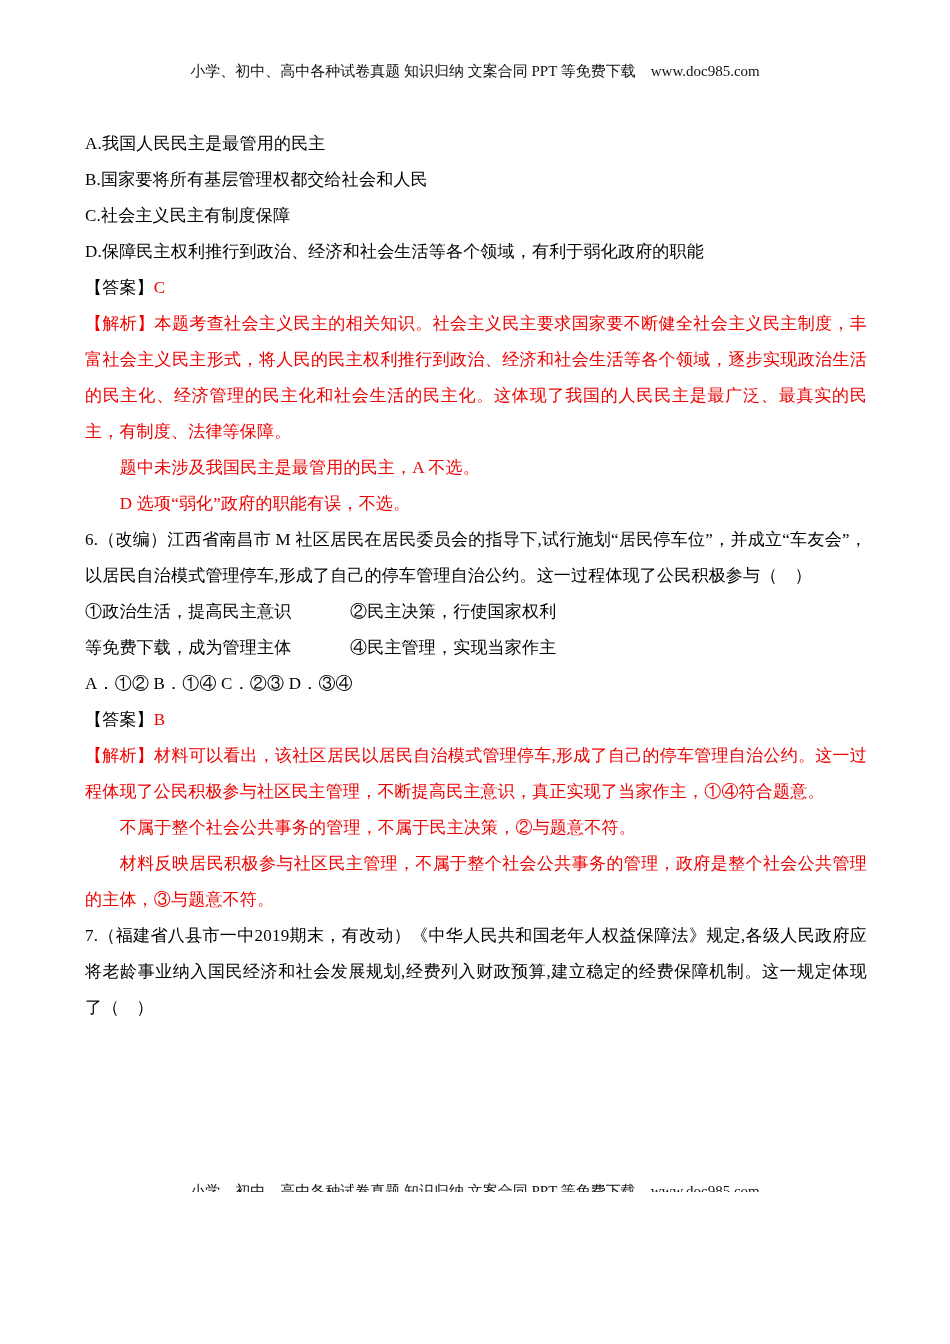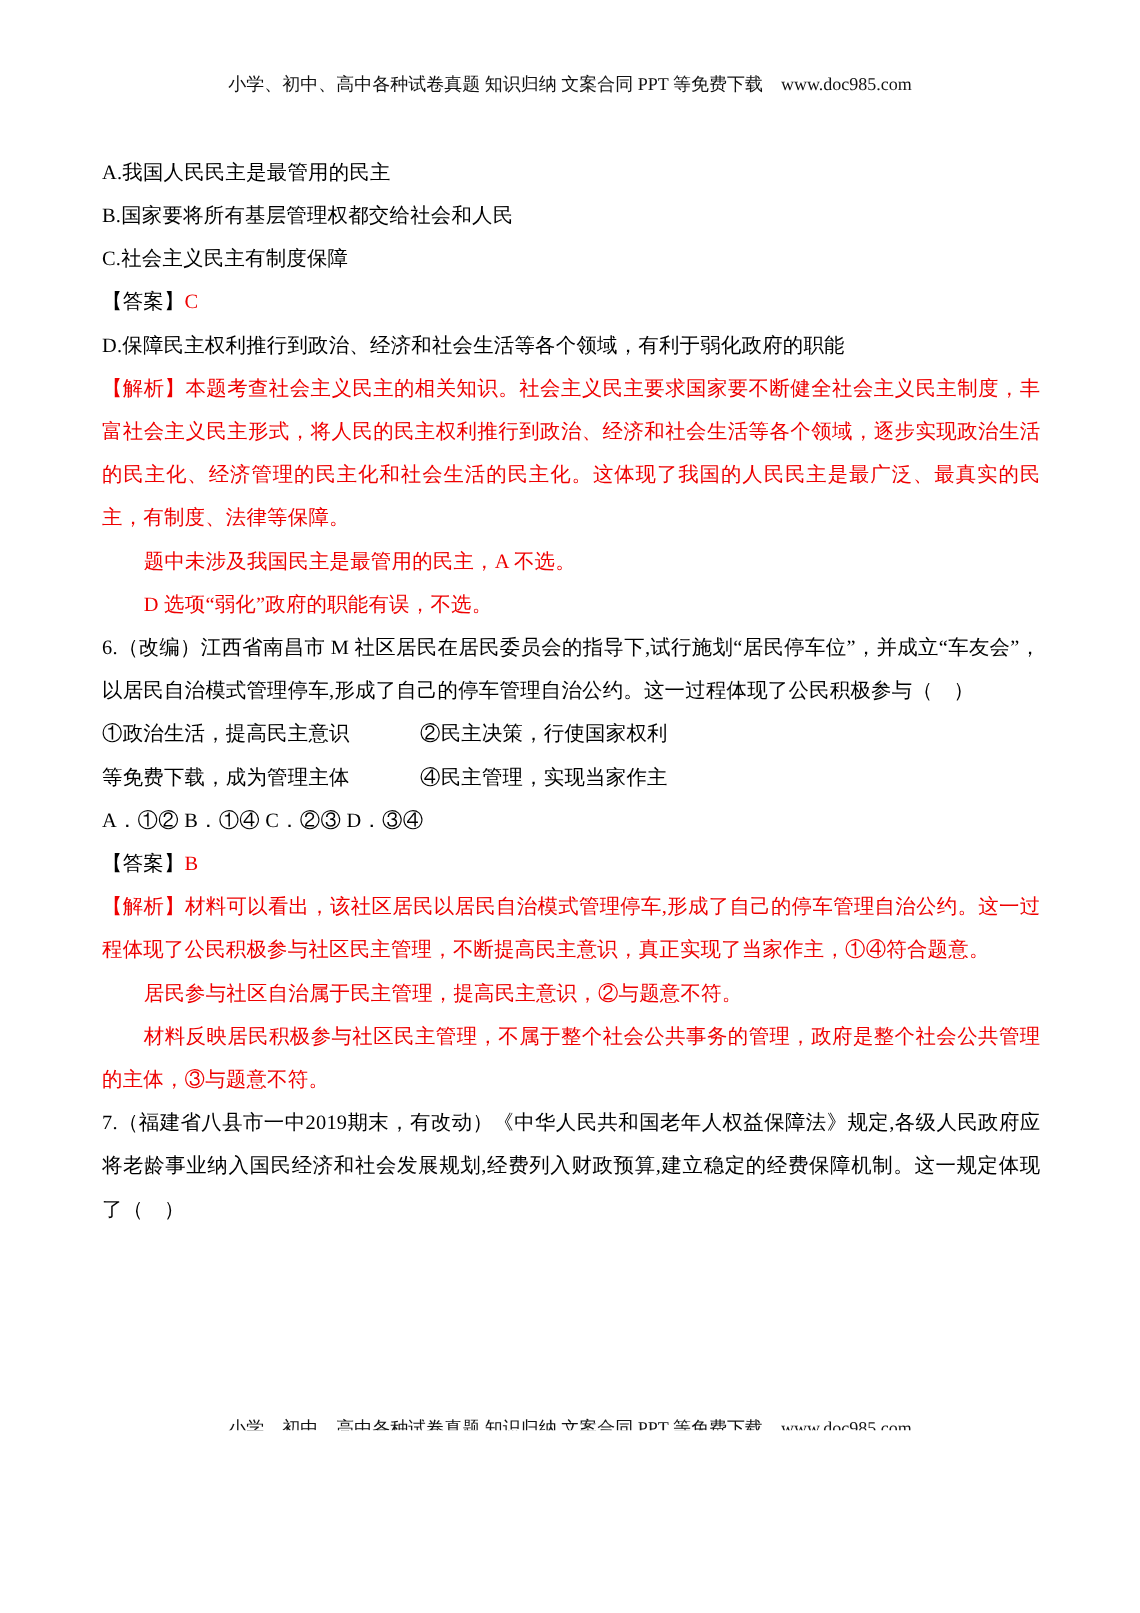--- a/index.html
+++ b/index.html
@@ -55,33 +55,33 @@
 
   <div class="header">
     <span>小学、初中、高中各种试卷真题 知识归纳 文案合同 PPT 等免费下载　www.doc985.com</span>
   </div>
 
   <div class="content">
 
     <p class="para">A.我国人民民主是最管用的民主</p>
     <p class="para">B.国家要将所有基层管理权都交给社会和人民</p>
     <p class="para">C.社会主义民主有制度保障</p>
+    <p class="para">D.保障民主权利推行到政治、经济和社会生活等各个领域，有利于弱化政府的职能</p>
     <p class="para"><span>【答案】</span><span class="red">C</span></p>
-    <p class="para">D.保障民主权利推行到政治、经济和社会生活等各个领域，有利于弱化政府的职能</p>
     <p class="para red">【解析】本题考查社会主义民主的相关知识。社会主义民主要求国家要不断健全社会主义民主制度，丰富社会主义民主形式，将人民的民主权利推行到政治、经济和社会生活等各个领域，逐步实现政治生活的民主化、经济管理的民主化和社会生活的民主化。这体现了我国的人民民主是最广泛、最真实的民主，有制度、法律等保障。</p>
     <p class="para red indent">题中未涉及我国民主是最管用的民主，A 不选。</p>
     <p class="para red indent">D 选项“弱化”政府的职能有误，不选。</p>
 
     <p class="para">6.（改编）江西省南昌市 M 社区居民在居民委员会的指导下,试行施划“居民停车位”，并成立“车友会”，以居民自治模式管理停车,形成了自己的停车管理自治公约。这一过程体现了公民积极参与（　）</p>
     <p class="para"><span class="item-col">①政治生活，提高民主意识</span><span>②民主决策，行使国家权利</span></p>
     <p class="para"><span class="item-col">等免费下载，成为管理主体</span><span>④民主管理，实现当家作主</span></p>
     <p class="para">A．①② B．①④ C．②③ D．③④</p>
     <p class="para"><span>【答案】</span><span class="red">B</span></p>
     <p class="para red">【解析】材料可以看出，该社区居民以居民自治模式管理停车,形成了自己的停车管理自治公约。这一过程体现了公民积极参与社区民主管理，不断提高民主意识，真正实现了当家作主，①④符合题意。</p>
-    <p class="para red indent">居民参与社区自治属于民主管理，提高民主意识，②与题意不符。</p>
+    <p class="para red indent">不属于整个社会公共事务的管理，不属于民主决策，②与题意不符。</p>
     <p class="para red indent">材料反映居民积极参与社区民主管理，不属于整个社会公共事务的管理，政府是整个社会公共管理的主体，③与题意不符。</p>
 
     <p class="para">7.（福建省八县市一中2019期末，有改动）《中华人民共和国老年人权益保障法》规定,各级人民政府应将老龄事业纳入国民经济和社会发展规划,经费列入财政预算,建立稳定的经费保障机制。这一规定体现了（　）</p>
 
   </div>
 
   <div class="footer">
     <span>小学、初中、高中各种试卷真题 知识归纳 文案合同 PPT 等免费下载　www.doc985.com</span>
   </div>
 

